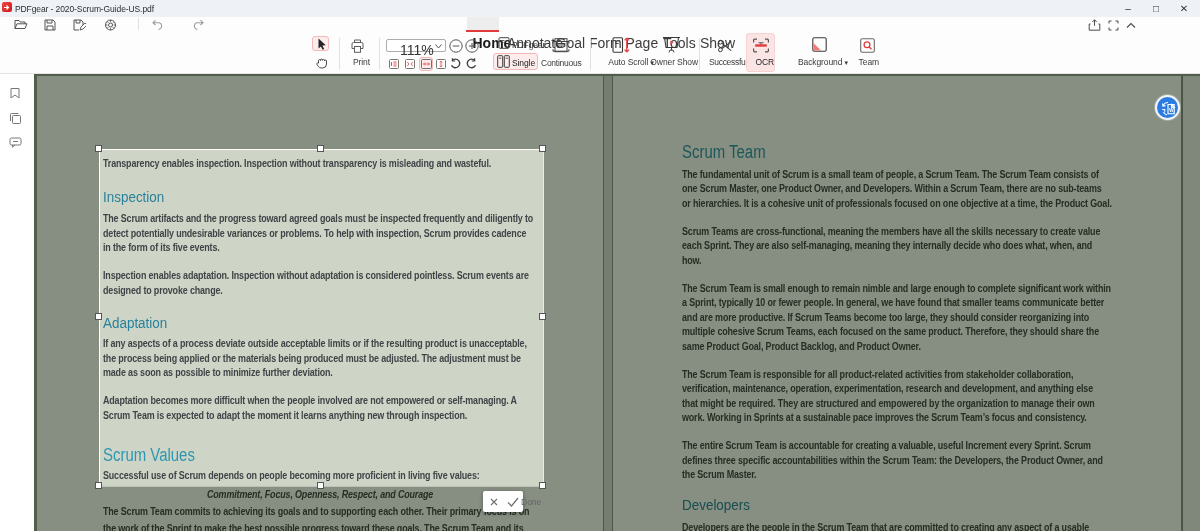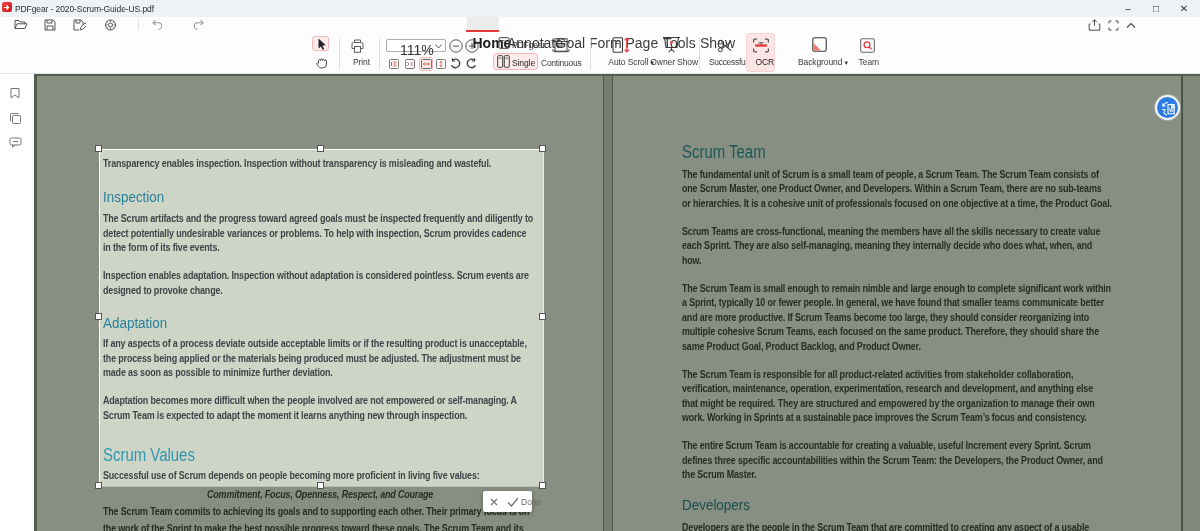--- a/index.html
+++ b/index.html
@@ -29,21 +29,21 @@
 .page{position:absolute;top:-40px;height:600px;background:#fff;border:1px solid #8f948b}
 #pageL{left:2px;width:568px}
 #pageR{left:578px;width:570px}
 .l{position:absolute;white-space:nowrap;font-size:10.5px;font-weight:700;letter-spacing:-0.18px;color:#404447;transform-origin:0 0;line-height:14px;transform:scaleX(0.852)}
 .h1{position:absolute;white-space:nowrap;font-size:18px;color:#2e96b0;transform-origin:0 0;line-height:18px;transform:scaleX(0.83)}
 .h2{position:absolute;white-space:nowrap;font-size:14px;color:#27819a;transform-origin:0 0;line-height:14px;transform:scaleX(0.96)}
 
 #selbg{position:absolute;left:62.5px;top:115px;width:444px;height:337px;background:#ced5c7}
 #dimhole{position:absolute;left:65px;top:75px;width:445px;height:337px;box-shadow:0 0 0 2500px rgba(10,25,0,0.49)}
 .hnd{position:absolute;width:7px;height:7px;background:#fff;border:1px solid #555}
-#donebox{position:absolute;left:449px;top:417px;width:49px;height:21px;background:#fff;border-radius:2px;box-shadow:0 1px 4px rgba(0,0,0,.35);font-size:9.5px;color:#666}
+#donebox{position:absolute;left:449px;top:417px;width:40px;height:21px;background:#fff;border-radius:2px;box-shadow:0 1px 4px rgba(0,0,0,.35);font-size:9.5px;color:#666}
 #bluebtn{position:absolute;left:1121px;top:20.5px;width:25px;height:25px;border-radius:50%;background:#2b7ce2;border:2px solid #f2f6fb;box-shadow:0 0 0 1px rgba(255,255,255,0.25)}
 </style></head>
 <body>
 <div id="app">
 
 <div id="titlebar">
   <div id="logo">
         <svg width="8" height="8" viewBox="0 0 8 8">
           <path d="M1 4.5 L5 4.5 M3.5 2.5 L5.5 4.5 L3.5 6.5" stroke="#fff" stroke-width="1.2" fill="none"></path>
         </svg>

